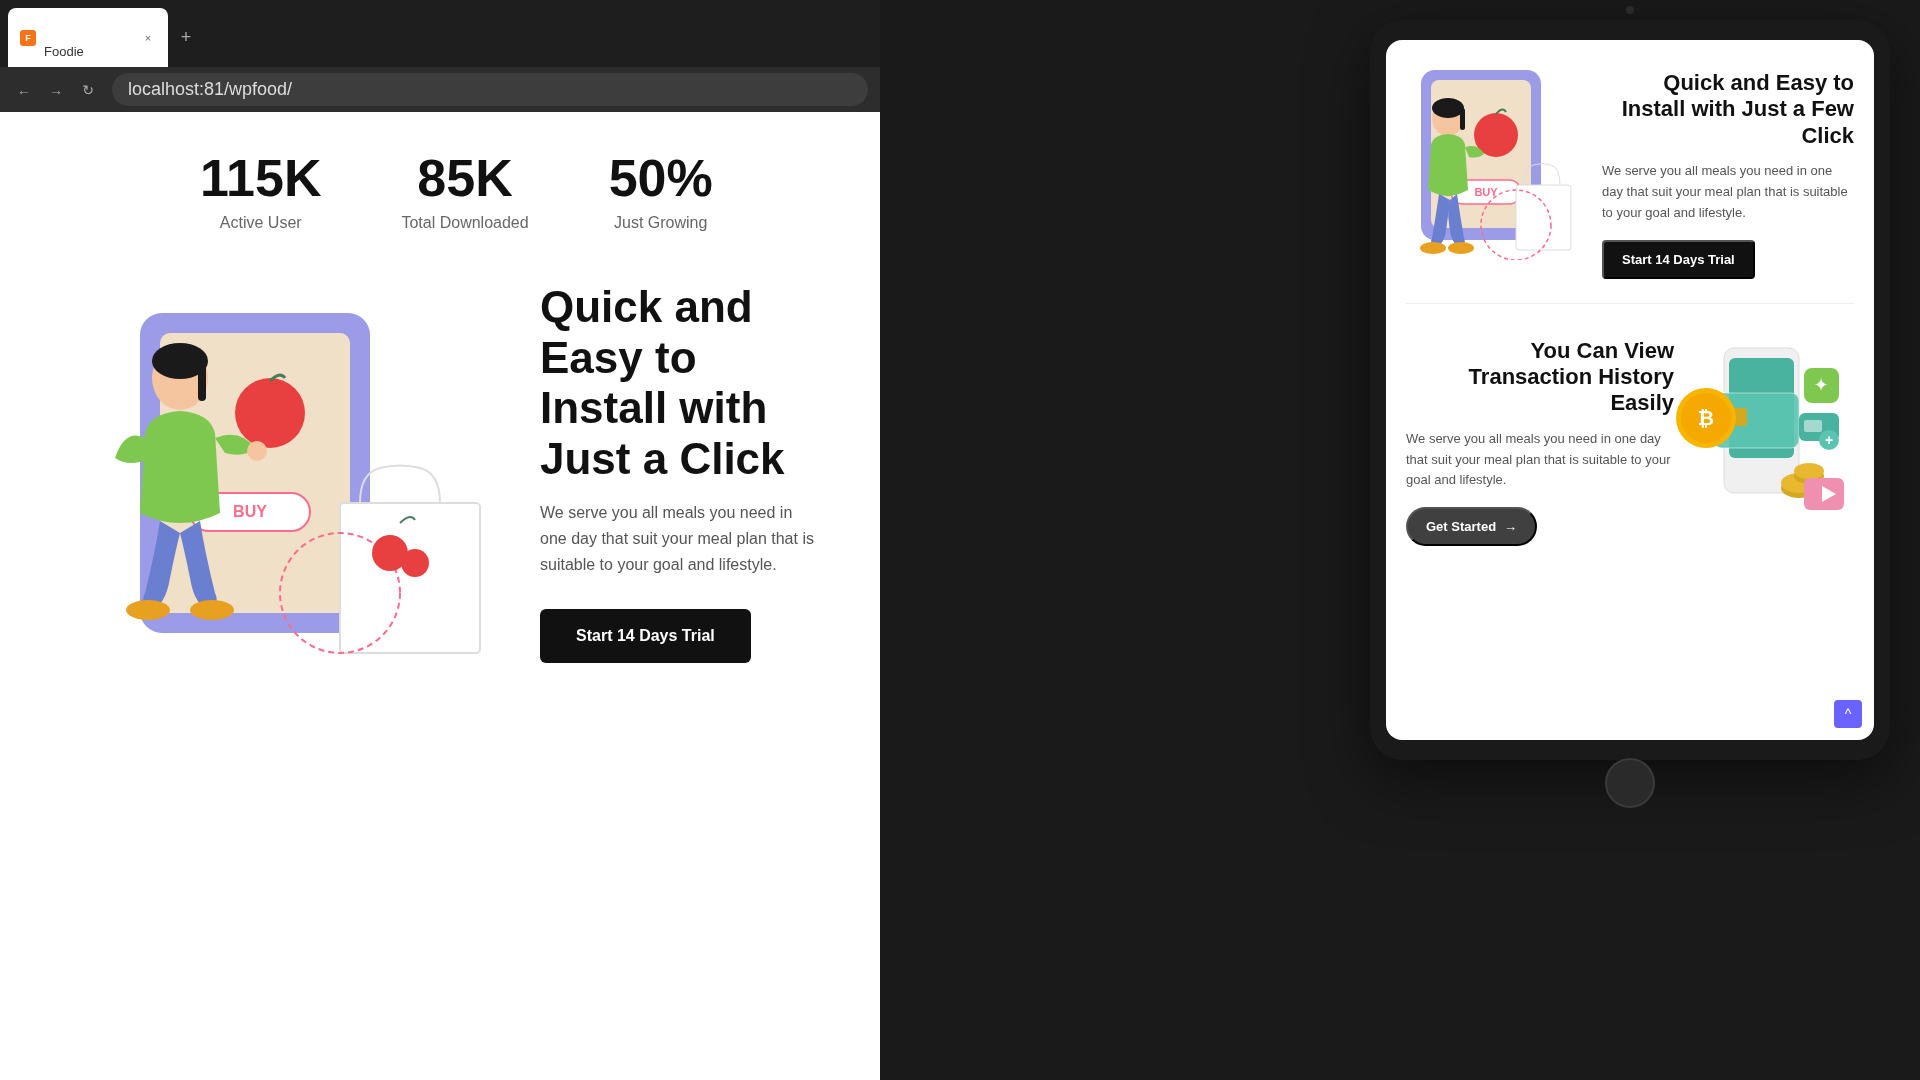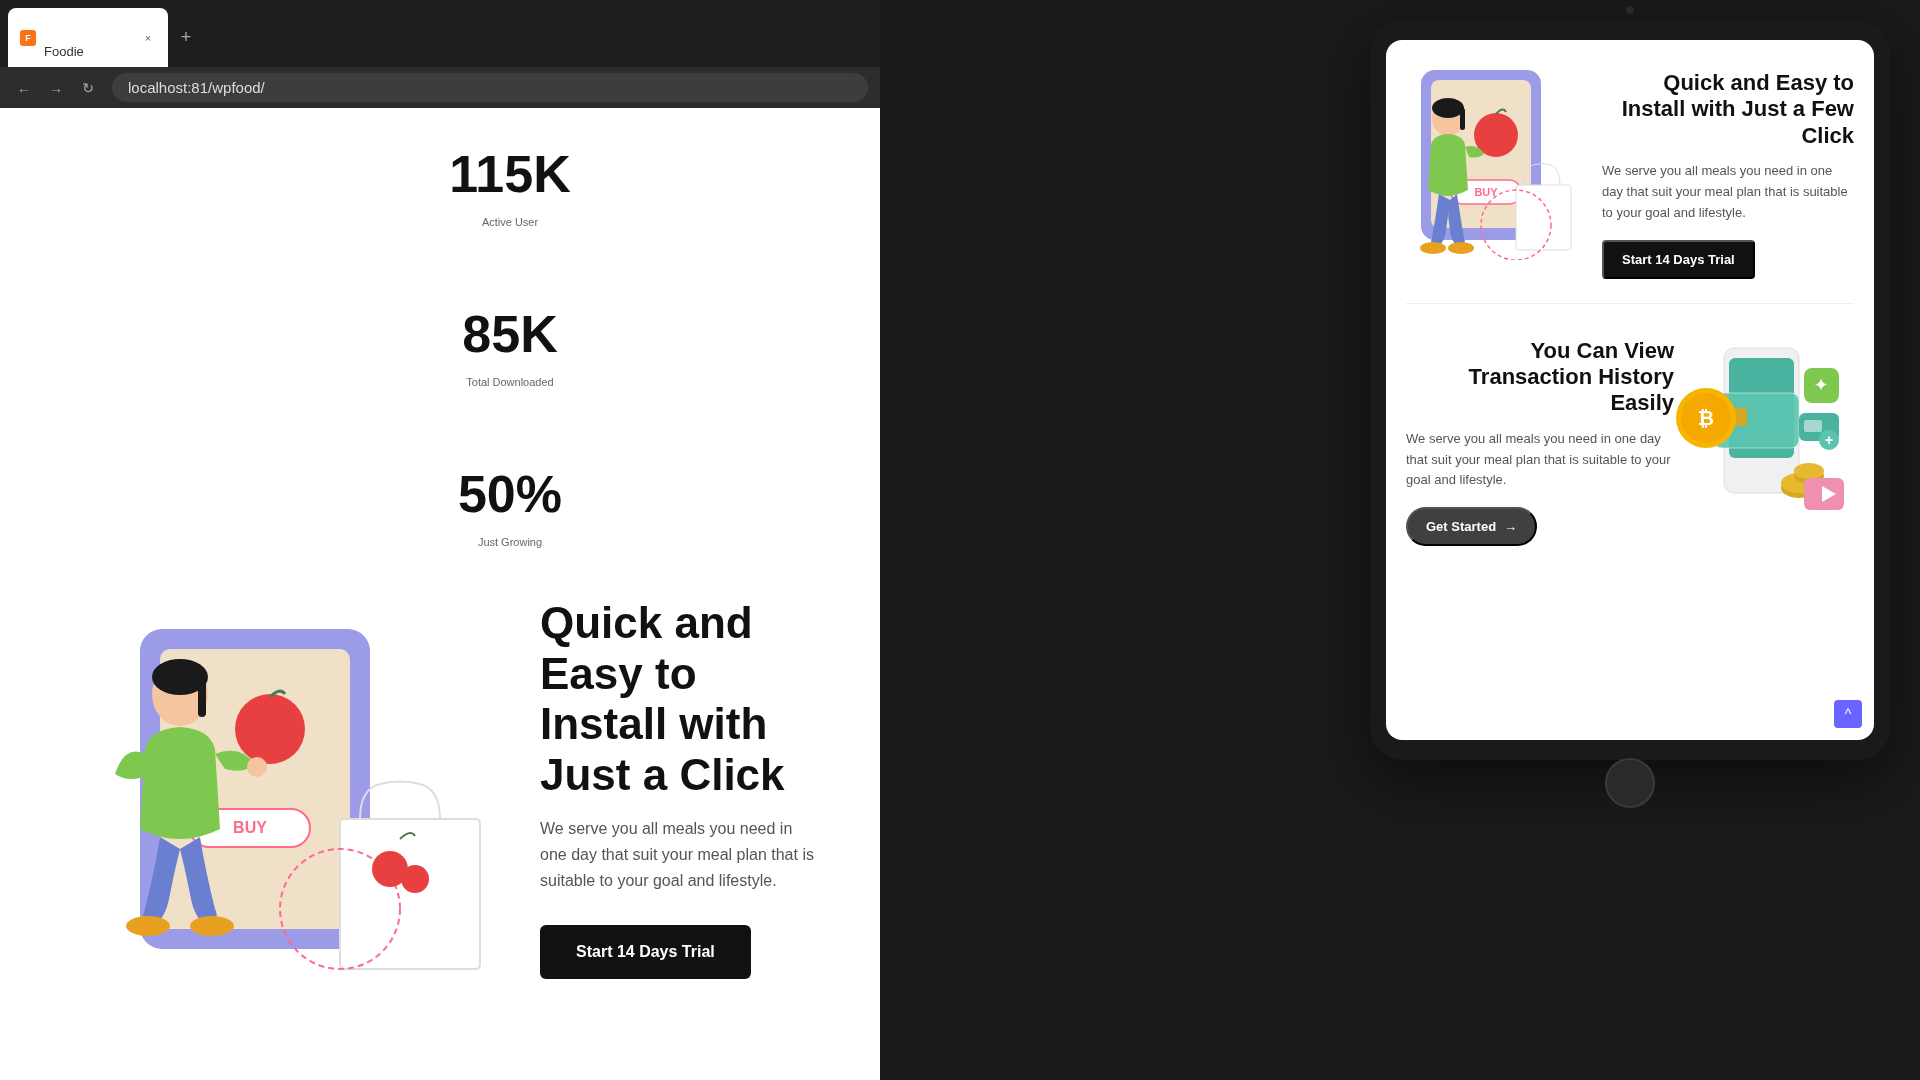--- a/index.html
+++ b/index.html
@@ -121,55 +121,54 @@
       cursor: pointer;
     }
 
     .address-input {
       flex: 1;
       background: #3d3d3d;
       border: none;
       border-radius: 20px;
       padding: 6px 16px;
       color: #ddd;
-      font-size: 15px;
+      font-size: 18px;
       outline: none;
     }
 
     
     .page-content {
       flex: 1;
       background: #fff;
       overflow: hidden;
       position: relative;
     }
 
     
     .stats-section {
       display: flex;
       gap: 80px;
       padding: 40px 60px 30px 200px;
-      flex-direction: column;
     }
 
     .stat-item {
       text-align: center;
     }
 
     .stat-number {
       font-size: 52px;
       font-weight: 900;
       color: #111;
       line-height: 1;
     }
 
     .stat-label {
-      font-size: 11px;
+      font-size: 16px;
       color: #666;
-      margin-top: 16px;
+      margin-top: 10px;
     }
 
     
     .feature-section {
       display: flex;
       align-items: center;
       padding: 20px 60px 20px 60px;
       position: relative;
     }
 

